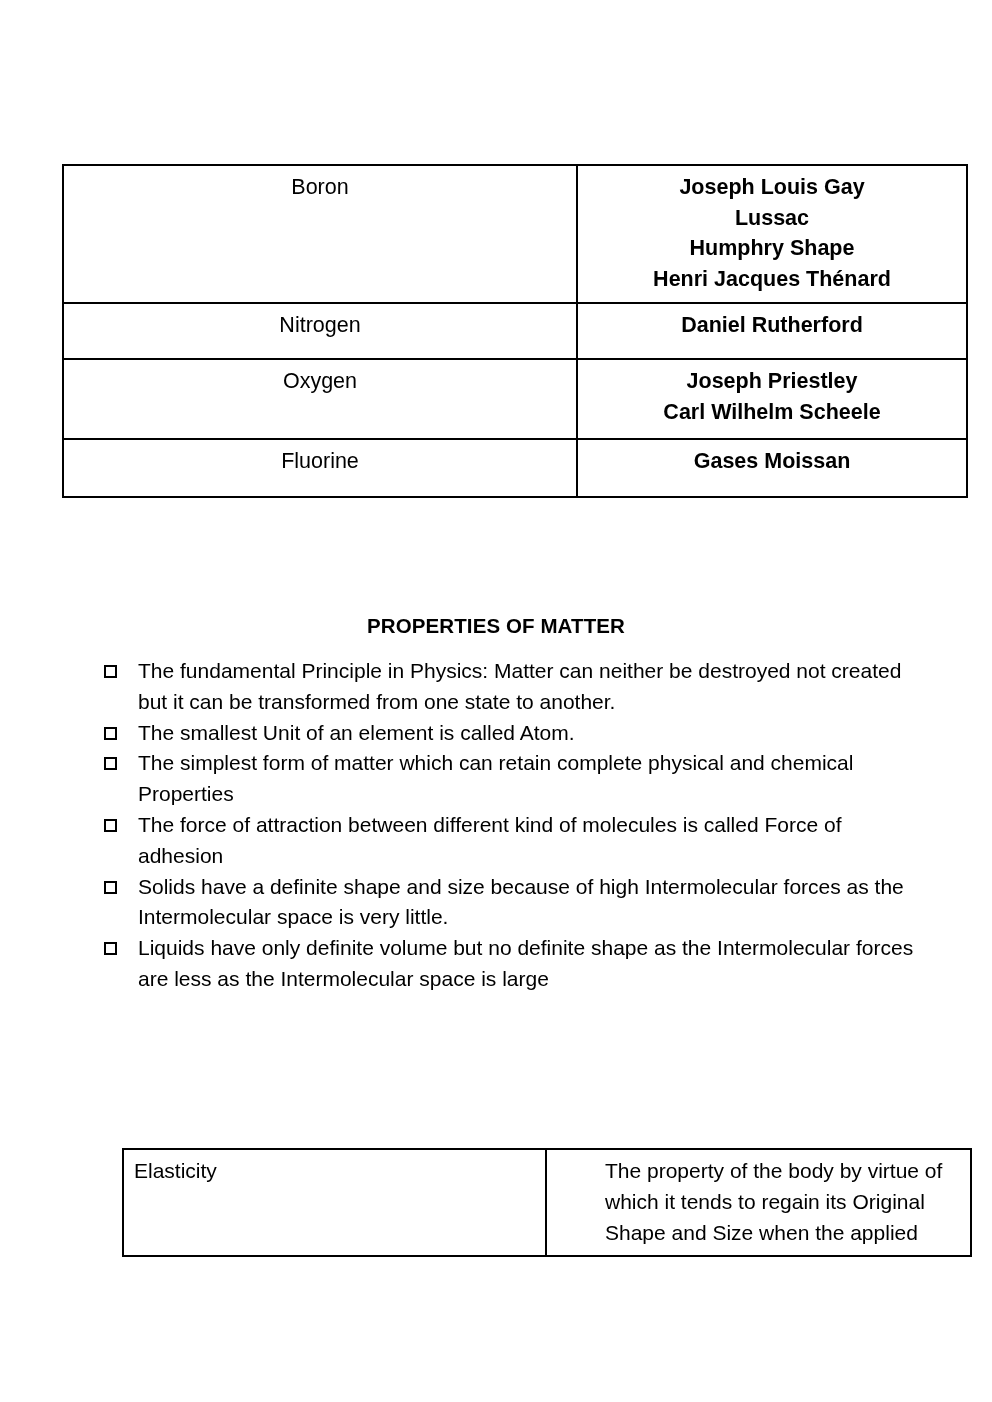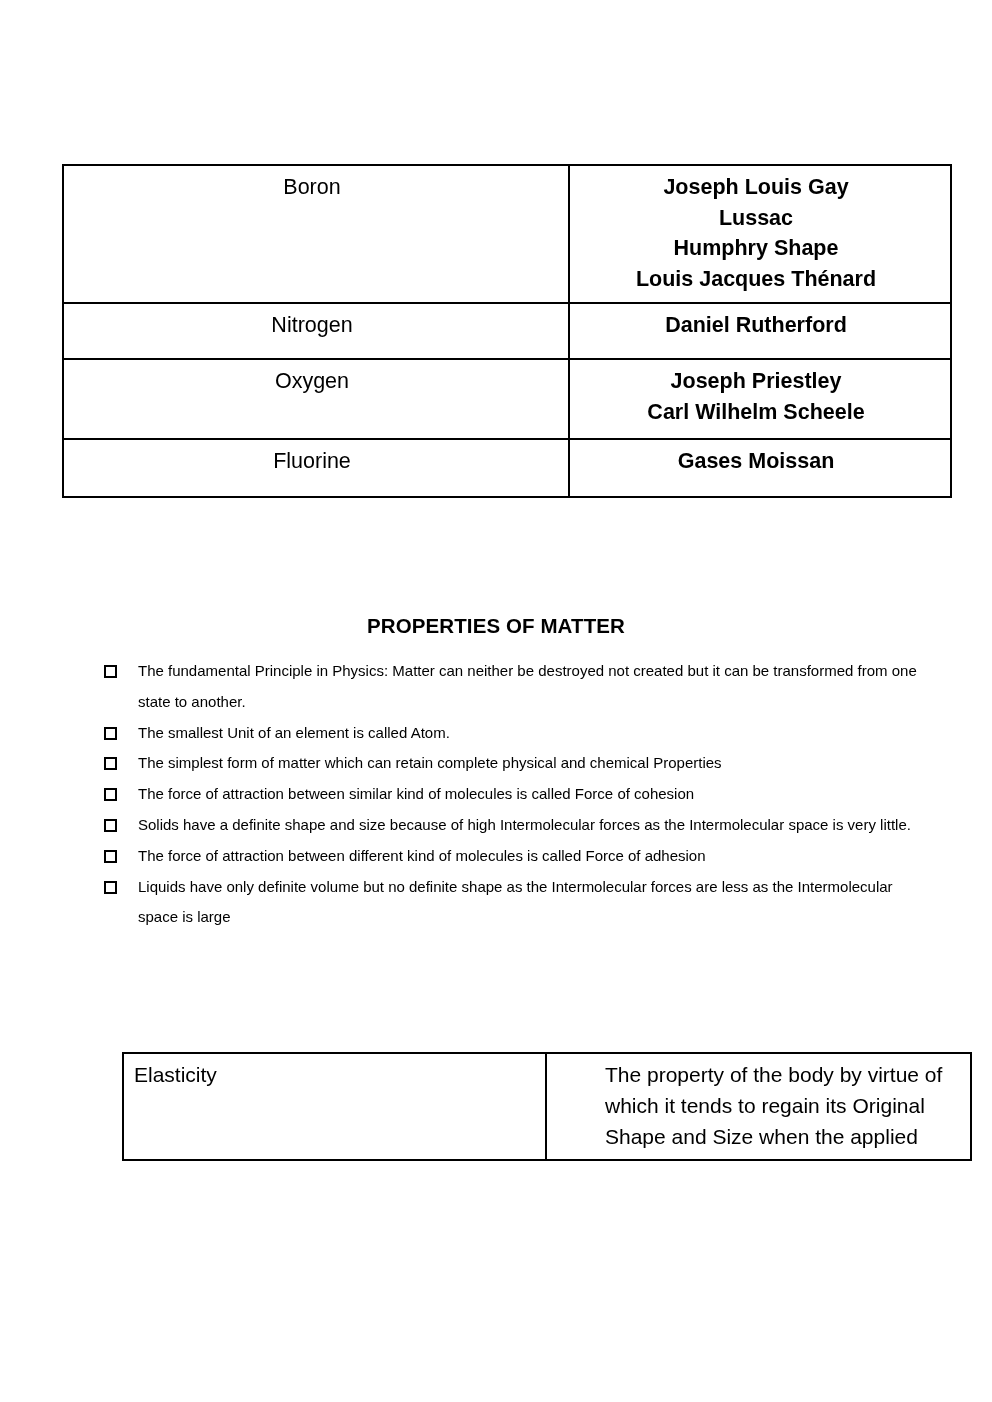--- a/index.html
+++ b/index.html
@@ -30,21 +30,21 @@
     position: absolute;
     left: 62px;
     top: 164px;
     width: 868px;
     border-collapse: collapse;
     table-layout: fixed;
   }
   .elements-table td {
     border: 2px solid #000000;
     vertical-align: top;
-    padding: 6px 8px 8px 0;
+    padding: 6px 8px 8px 8px;
     text-align: center;
     font-size: 21.5px;
     line-height: 30.5px;
     font-family: "Liberation Sans", sans-serif;
   }
   .col-element { width: 496px; }
   .col-discoverer { width: 372px; font-weight: bold; }
 
   .cell-lines > div { white-space: pre; }
 
@@ -80,21 +80,21 @@
   
   .bullet-list {
     position: absolute;
     left: 104px;
     top: 656px;
     width: 826px;
   }
   .bullet-item {
     position: relative;
     padding-left: 34px;
-    font-size: 15px;
+    font-size: 21px;
     line-height: 30.8px;
     margin-bottom: 0px;
   }
   .bullet-marker {
     position: absolute;
     left: 0px;
     top: 0px;
     width: 22px;
     font-size: 19px;
     line-height: 30.8px;
@@ -108,21 +108,21 @@
     box-sizing: border-box;
     position: relative;
     top: 1px;
   }
   .bullet-text { display: block; }
 
   
   .definition-table {
     position: absolute;
     left: 122px;
-    top: 1052px;
+    top: 1148px;
     width: 808px;
     border-collapse: collapse;
     table-layout: fixed;
   }
   .definition-table td {
     border: 2px solid #000000;
     vertical-align: top;
     padding: 5px 8px 6px 10px;
     text-align: left;
     font-size: 21px;
@@ -141,21 +141,21 @@
   <table class="elements-table">
     <tbody>
       <tr class="row-boron">
         <td class="col-element">
           <span>Boron</span>
         </td>
         <td class="col-discoverer cell-lines">
           <div>Joseph Louis Gay</div>
           <div>Lussac</div>
           <div>Humphry Shape</div>
-          <div>Louis Jacques Thénard</div>
+          <div>Henri Jacques Thénard</div>
         </td>
       </tr>
       <tr class="row-nitrogen">
         <td class="col-element">
           <span>Nitrogen</span>
         </td>
         <td class="col-discoverer cell-lines">
           <div>Daniel Rutherford</div>
         </td>
       </tr>
@@ -190,29 +190,25 @@
     <div class="bullet-item">
       <span class="bullet-marker"><span class="sq-outer"></span></span>
       <span class="bullet-text">The smallest Unit of an element is called Atom.</span>
     </div>
     <div class="bullet-item">
       <span class="bullet-marker"><span class="sq-outer"></span></span>
       <span class="bullet-text">The simplest form of matter which can retain complete physical and chemical Properties</span>
     </div>
     <div class="bullet-item">
       <span class="bullet-marker"><span class="sq-outer"></span></span>
-      <span class="bullet-text">The force of attraction between similar kind of molecules is called Force of cohesion</span>
+      <span class="bullet-text">The force of attraction between different kind of molecules is called Force of adhesion</span>
     </div>
     <div class="bullet-item">
       <span class="bullet-marker"><span class="sq-outer"></span></span>
       <span class="bullet-text">Solids have a definite shape and size because of high Intermolecular forces as the Intermolecular space is very little.</span>
-    </div>
-    <div class="bullet-item">
-      <span class="bullet-marker"><span class="sq-outer"></span></span>
-      <span class="bullet-text">The force of attraction between different kind of molecules is called Force of adhesion</span>
     </div>
     <div class="bullet-item">
       <span class="bullet-marker"><span class="sq-outer"></span></span>
       <span class="bullet-text">Liquids have only definite volume but no definite shape as the Intermolecular forces are less as the Intermolecular space is large</span>
     </div>
   </div>
 
   <table class="definition-table">
     <tbody>
       <tr>

